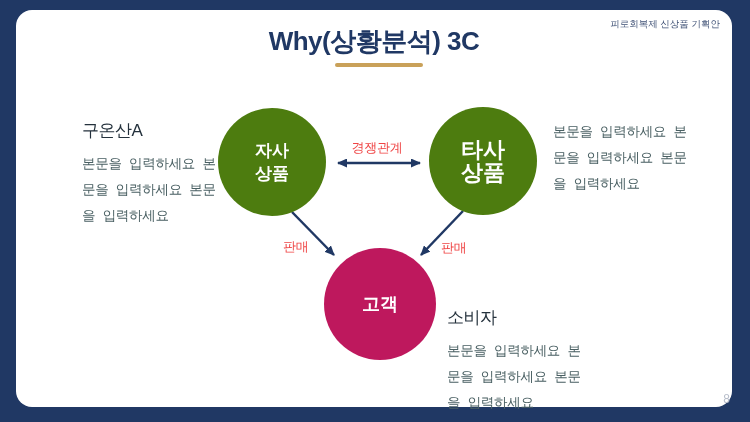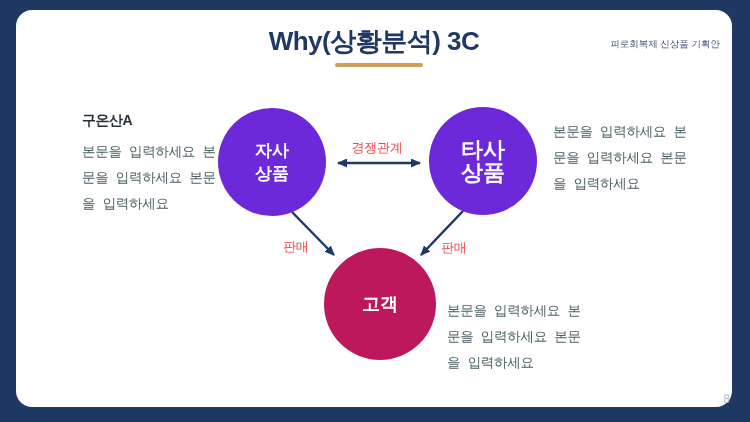--- a/index.html
+++ b/index.html
@@ -27,43 +27,43 @@
     position:absolute;left:0;top:14px;width:100%;
     text-align:center;
     color:#203864;font-size:26px;font-weight:bold;
     letter-spacing:-0.5px;
   }
   .title-underline{
     position:absolute;left:319px;top:53px;width:88px;height:4px;
     background:#c9a159;border-radius:2px;
   }
   .caption{
-    position:absolute;right:12px;top:28px;
+    position:absolute;right:12px;top:8px;
     color:#3f5175;font-size:9.5px;
   }
   
   .block{position:absolute;}
   .block .heading{
-    color:#24313c;font-size:14px;font-weight:bold;
-    margin:1px 0 9px 0;letter-spacing:-0.5px;
+    color:#24313c;font-size:17px;font-weight:normal;
+    margin:8px 0 9px 0;letter-spacing:-0.5px;
   }
   .block .body-line{
     color:#4a6063;font-size:13.5px;line-height:26px;
     word-spacing:4px;letter-spacing:-0.3px;white-space:nowrap;
   }
   .block-left{left:66px;top:101px;width:150px;}
   .block-right{left:537px;top:109px;width:160px;}
   .block-bottom{left:431px;top:288px;width:160px;}
   
   .circle{
     position:absolute;border-radius:50%;
     display:flex;flex-direction:column;align-items:center;justify-content:center;
     color:#ffffff;font-weight:bold;text-align:center;
   }
-  .circle-navy{background:#6d28d9;}
+  .circle-navy{background:#4d7c0f;}
   .circle-gold{background:#be185d;}
   .circle-own{left:202px;top:98px;width:108px;height:108px;font-size:17px;line-height:23px;}
   .circle-other{left:413px;top:97px;width:108px;height:108px;font-size:22px;line-height:23px;}
   .circle-customer{left:308px;top:238px;width:112px;height:112px;font-size:18px;}
   
   .edge-label{
     position:absolute;color:#ef4444;font-size:13px;letter-spacing:-0.3px;
   }
   .label-competition{left:321px;top:129px;width:80px;text-align:center;}
   .label-sale-left{left:267px;top:228px;}
@@ -114,20 +114,21 @@
       <div class="body-line">을 입력하세요</div>
     </div>
 
     <div class="block block-right">
       <div class="body-line">본문을 입력하세요 본</div>
       <div class="body-line">문을 입력하세요 본문</div>
       <div class="body-line">을 입력하세요</div>
     </div>
 
     <div class="block block-bottom">
+      <div class="heading">소비자</div>
       <div class="body-line">본문을 입력하세요 본</div>
       <div class="body-line">문을 입력하세요 본문</div>
       <div class="body-line">을 입력하세요</div>
     </div>
 
   </div>
   <div class="page-num">8</div>
 </div>
 
 </body></html>

